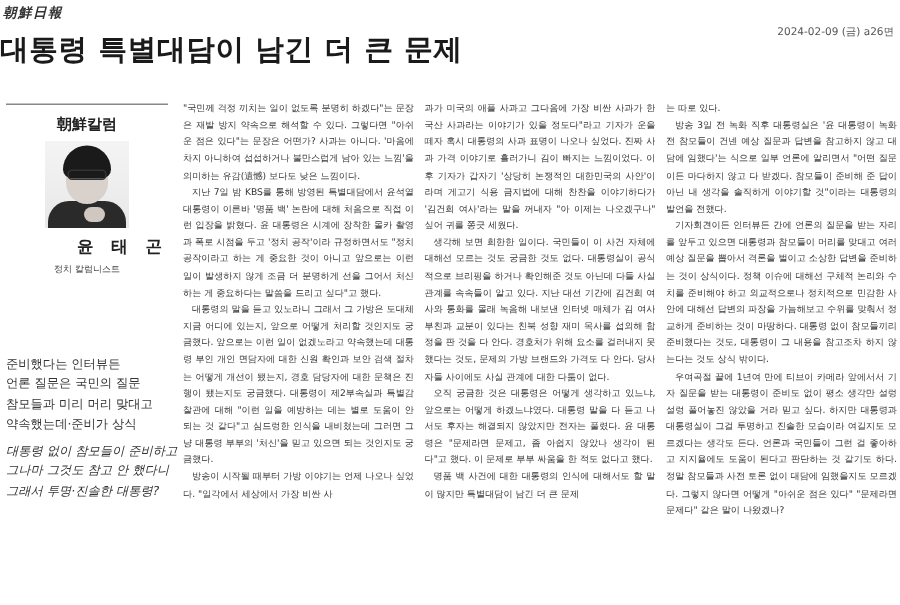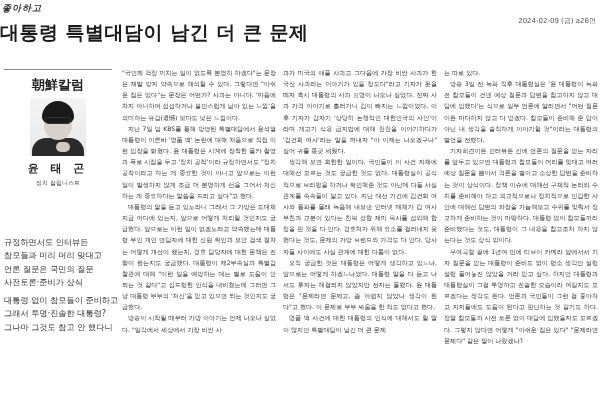--- a/index.html
+++ b/index.html
@@ -19,89 +19,89 @@
     position: absolute; left: 0; right: 0; top: 20px;
     text-align: left;
     font-size: 19px; font-weight: bold; color: #1a1a1a; letter-spacing: 0.5px;
   }
 
   .sidebar {
     position: absolute; left: 4px; top: 69px; width: 108px;
   }
   .sidebar .rule { height: 1px; background: #888; width: 108px; margin-bottom: 6px; }
   .column-label {
-    text-align: center; font-size: 13px; font-weight: bold; color: #222; margin-bottom: 4px;
+    text-align: center; font-size: 10px; font-weight: bold; color: #222; margin-bottom: 4px;
   }
   .portrait {
     width: 56px; height: 58px; margin: 0 auto; position: relative;
     background: linear-gradient(#f4f4f4, #e8e8e8);
     overflow: hidden;
   }
   .portrait .hair { position: absolute; left: 12px; top: 3px; width: 32px; height: 22px; background: #1a1a1a; border-radius: 16px 16px 6px 6px; }
   .portrait .face { position: absolute; left: 14px; top: 10px; width: 28px; height: 32px; background: #d9d2cc; border-radius: 12px 12px 14px 14px; }
   .portrait .glasses { position: absolute; left: 15px; top: 19px; width: 26px; height: 7px; border: 1.5px solid #333; border-radius: 3px; }
   .portrait .body { position: absolute; left: 2px; top: 40px; width: 52px; height: 20px; background: #2a2a2a; border-radius: 14px 14px 0 0; }
   .portrait .hand { position: absolute; left: 26px; top: 44px; width: 14px; height: 10px; background: #cfc7c0; border-radius: 5px; }
 
   .author-name {
-    text-align: center; font-family: "DejaVu Serif", "Liberation Serif", serif;
+    text-align: right; font-family: "DejaVu Serif", "Liberation Serif", serif;
     font-size: 11px; font-weight: bold; margin-top: 5px; letter-spacing: 4px; color: #222;
   }
   .author-title { text-align: center; font-size: 6px; color: #444; margin-top: 3px; }
 
   .pullquote {
     position: absolute; left: 4px; top: 236px; width: 130px;
     font-size: 8.2px; line-height: 13.3px; color: #333;
   }
-  .pullquote .block + .block { margin-top: 5px; }
+  .pullquote .block + .block { margin-top: 5px; font-style: italic; }
   .pullquote div.line { white-space: nowrap; }
 
   .body-cols {
     position: absolute; left: 122px; top: 67px; width: 476px; height: 336px;
     display: flex; gap: 7px;
   }
   .col {
     flex: 1 1 0; font-size: 6.1px; line-height: 11.15px; color: #333;
     text-align: justify; overflow: hidden;
   }
   .col p { text-indent: 6px; }
   .col p.cont { text-indent: 0; }
 </style>
 </head>
 <body>
 
-<div class="masthead">좋아하고</div>
+<div class="masthead">朝鮮日報</div>
 <div class="dateline">2024-02-09 (금) a26면</div>
 <h1 class="headline">대통령 특별대담이 남긴 더 큰 문제</h1>
 
 <div class="sidebar">
   <div class="rule"></div>
   <div class="column-label">朝鮮칼럼</div>
   <div class="portrait">
     <div class="body"></div>
     <div class="face"></div>
     <div class="hair"></div>
     <div class="glasses"></div>
     <div class="hand"></div>
   </div>
   <div class="author-name">윤 태 곤</div>
   <div class="author-title">정치 칼럼니스트</div>
 </div>
 
 <div class="pullquote">
   <div class="block">
-    <div class="line">규정하면서도 인터뷰든</div>
+    <div class="line">준비했다는 인터뷰든</div>
+    <div class="line">언론 질문은 국민의 질문</div>
     <div class="line">참모들과 미리 머리 맞대고</div>
-    <div class="line">언론 질문은 국민의 질문</div>
-    <div class="line">사전토론·준비가 상식</div>
+    <div class="line">약속했는데·준비가 상식</div>
   </div>
   <div class="block">
     <div class="line">대통령 없이 참모들이 준비하고</div>
+    <div class="line">그나마 그것도 참고 안 했다니</div>
     <div class="line">그래서 투명·진솔한 대통령?</div>
-    <div class="line">그나마 그것도 참고 안 했다니</div>
   </div>
 </div>
 
 <div class="body-cols">
   <div class="col">
     <p class="cont">"국민께 걱정 끼치는 일이 없도록 분명히 하겠다"는 문장은 재발 방지 약속으로 해석할 수 있다. 그렇다면 "아쉬운 점은 있다"는 문장은 어떤가? 사과는 아니다. '마음에 차지 아니하여 섭섭하거나 불만스럽게 남아 있는 느낌'을 의미하는 유감(遺憾) 보다도 낮은 느낌이다.</p>
     <p>지난 7일 밤 KBS를 통해 방영된 특별대담에서 윤석열 대통령이 이른바 '명품 백' 논란에 대해 처음으로 직접 이런 입장을 밝혔다. 윤 대통령은 시계에 장착한 몰카 촬영과 폭로 시점을 두고 '정치 공작'이라 규정하면서도 "정치 공작이라고 하는 게 중요한 것이 아니고 앞으로는 이런 일이 발생하지 않게 조금 더 분명하게 선을 그어서 처신하는 게 중요하다는 말씀을 드리고 싶다"고 했다.</p>
     <p>대통령의 말을 듣고 있노라니 그래서 그 가방은 도대체 지금 어디에 있는지, 앞으로 어떻게 처리할 것인지도 궁금했다. 앞으로는 이런 일이 없겠노라고 약속했는데 대통령 부인 개인 면담자에 대한 신원 확인과 보안 검색 절차는 어떻게 개선이 됐는지, 경호 담당자에 대한 문책은 진행이 됐는지도 궁금했다. 대통령이 제2부속실과 특별감찰관에 대해 "이런 일을 예방하는 데는 별로 도움이 안 되는 것 같다"고 심드렁한 인식을 내비쳤는데 그러면 그냥 대통령 부부의 '처신'을 믿고 있으면 되는 것인지도 궁금했다.</p>
     <p>방송이 시작될 때부터 가방 이야기는 언제 나오나 싶었다. "일각에서 세상에서 가장 비싼 사</p>
   </div>

